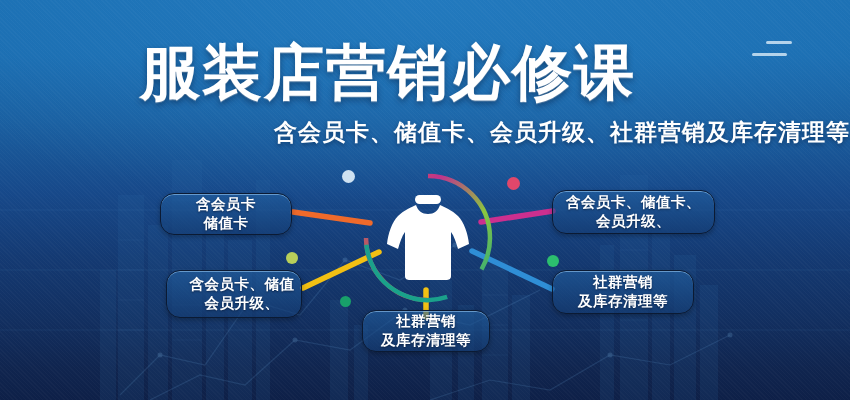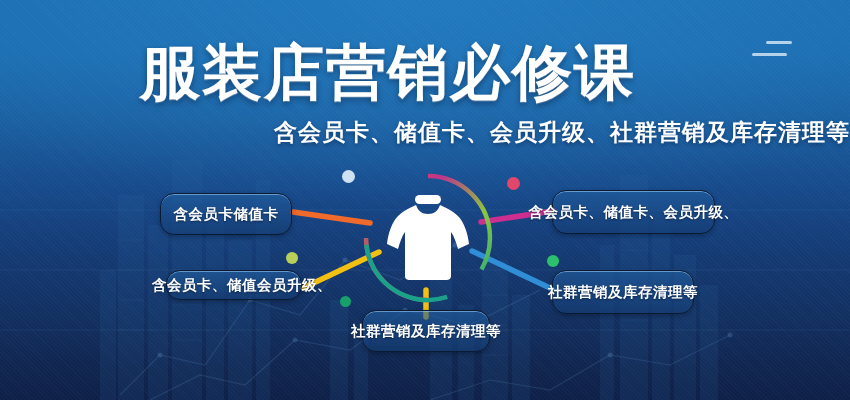--- a/index.html
+++ b/index.html
@@ -55,29 +55,29 @@
   
   .chip{
     position:absolute;
     border:1.6px solid #0b1a33;
     border-radius:14px;
     background:linear-gradient(180deg,rgba(33,95,160,.62) 0%,rgba(20,60,115,.62) 100%);
     box-shadow:inset 0 1px 0 rgba(160,210,250,.55), 0 2px 5px rgba(0,0,0,.28);
     color:#ffffff;
     font-size:14.5px;line-height:19px;font-weight:bold;
     text-align:center;
-    display:flex;flex-direction:row;justify-content:center;align-items:center;
+    display:flex;flex-direction:column;justify-content:center;align-items:center;
     letter-spacing:.5px;
     text-shadow:0 1px 2px rgba(0,15,40,.6);
     box-sizing:border-box;
   }
   .chip span{display:block;white-space:nowrap;}
   .chip.c1{left:160px;top:193px;width:132px;height:42px;}
   .chip.c2{left:552px;top:190px;width:163px;height:44px;}
-  .chip.c3{left:166px;top:270px;width:136px;height:30px;padding-left:16px;}
+  .chip.c3{left:166px;top:270px;width:136px;height:48px;padding-left:16px;}
   .chip.c4{left:552px;top:270px;width:142px;height:44px;}
   .chip.c5{left:362px;top:310px;width:128px;height:42px;}
 </style>
 </head>
 <body>
 
 <div id="banner">
 
   <div class="texture"></div>
 

